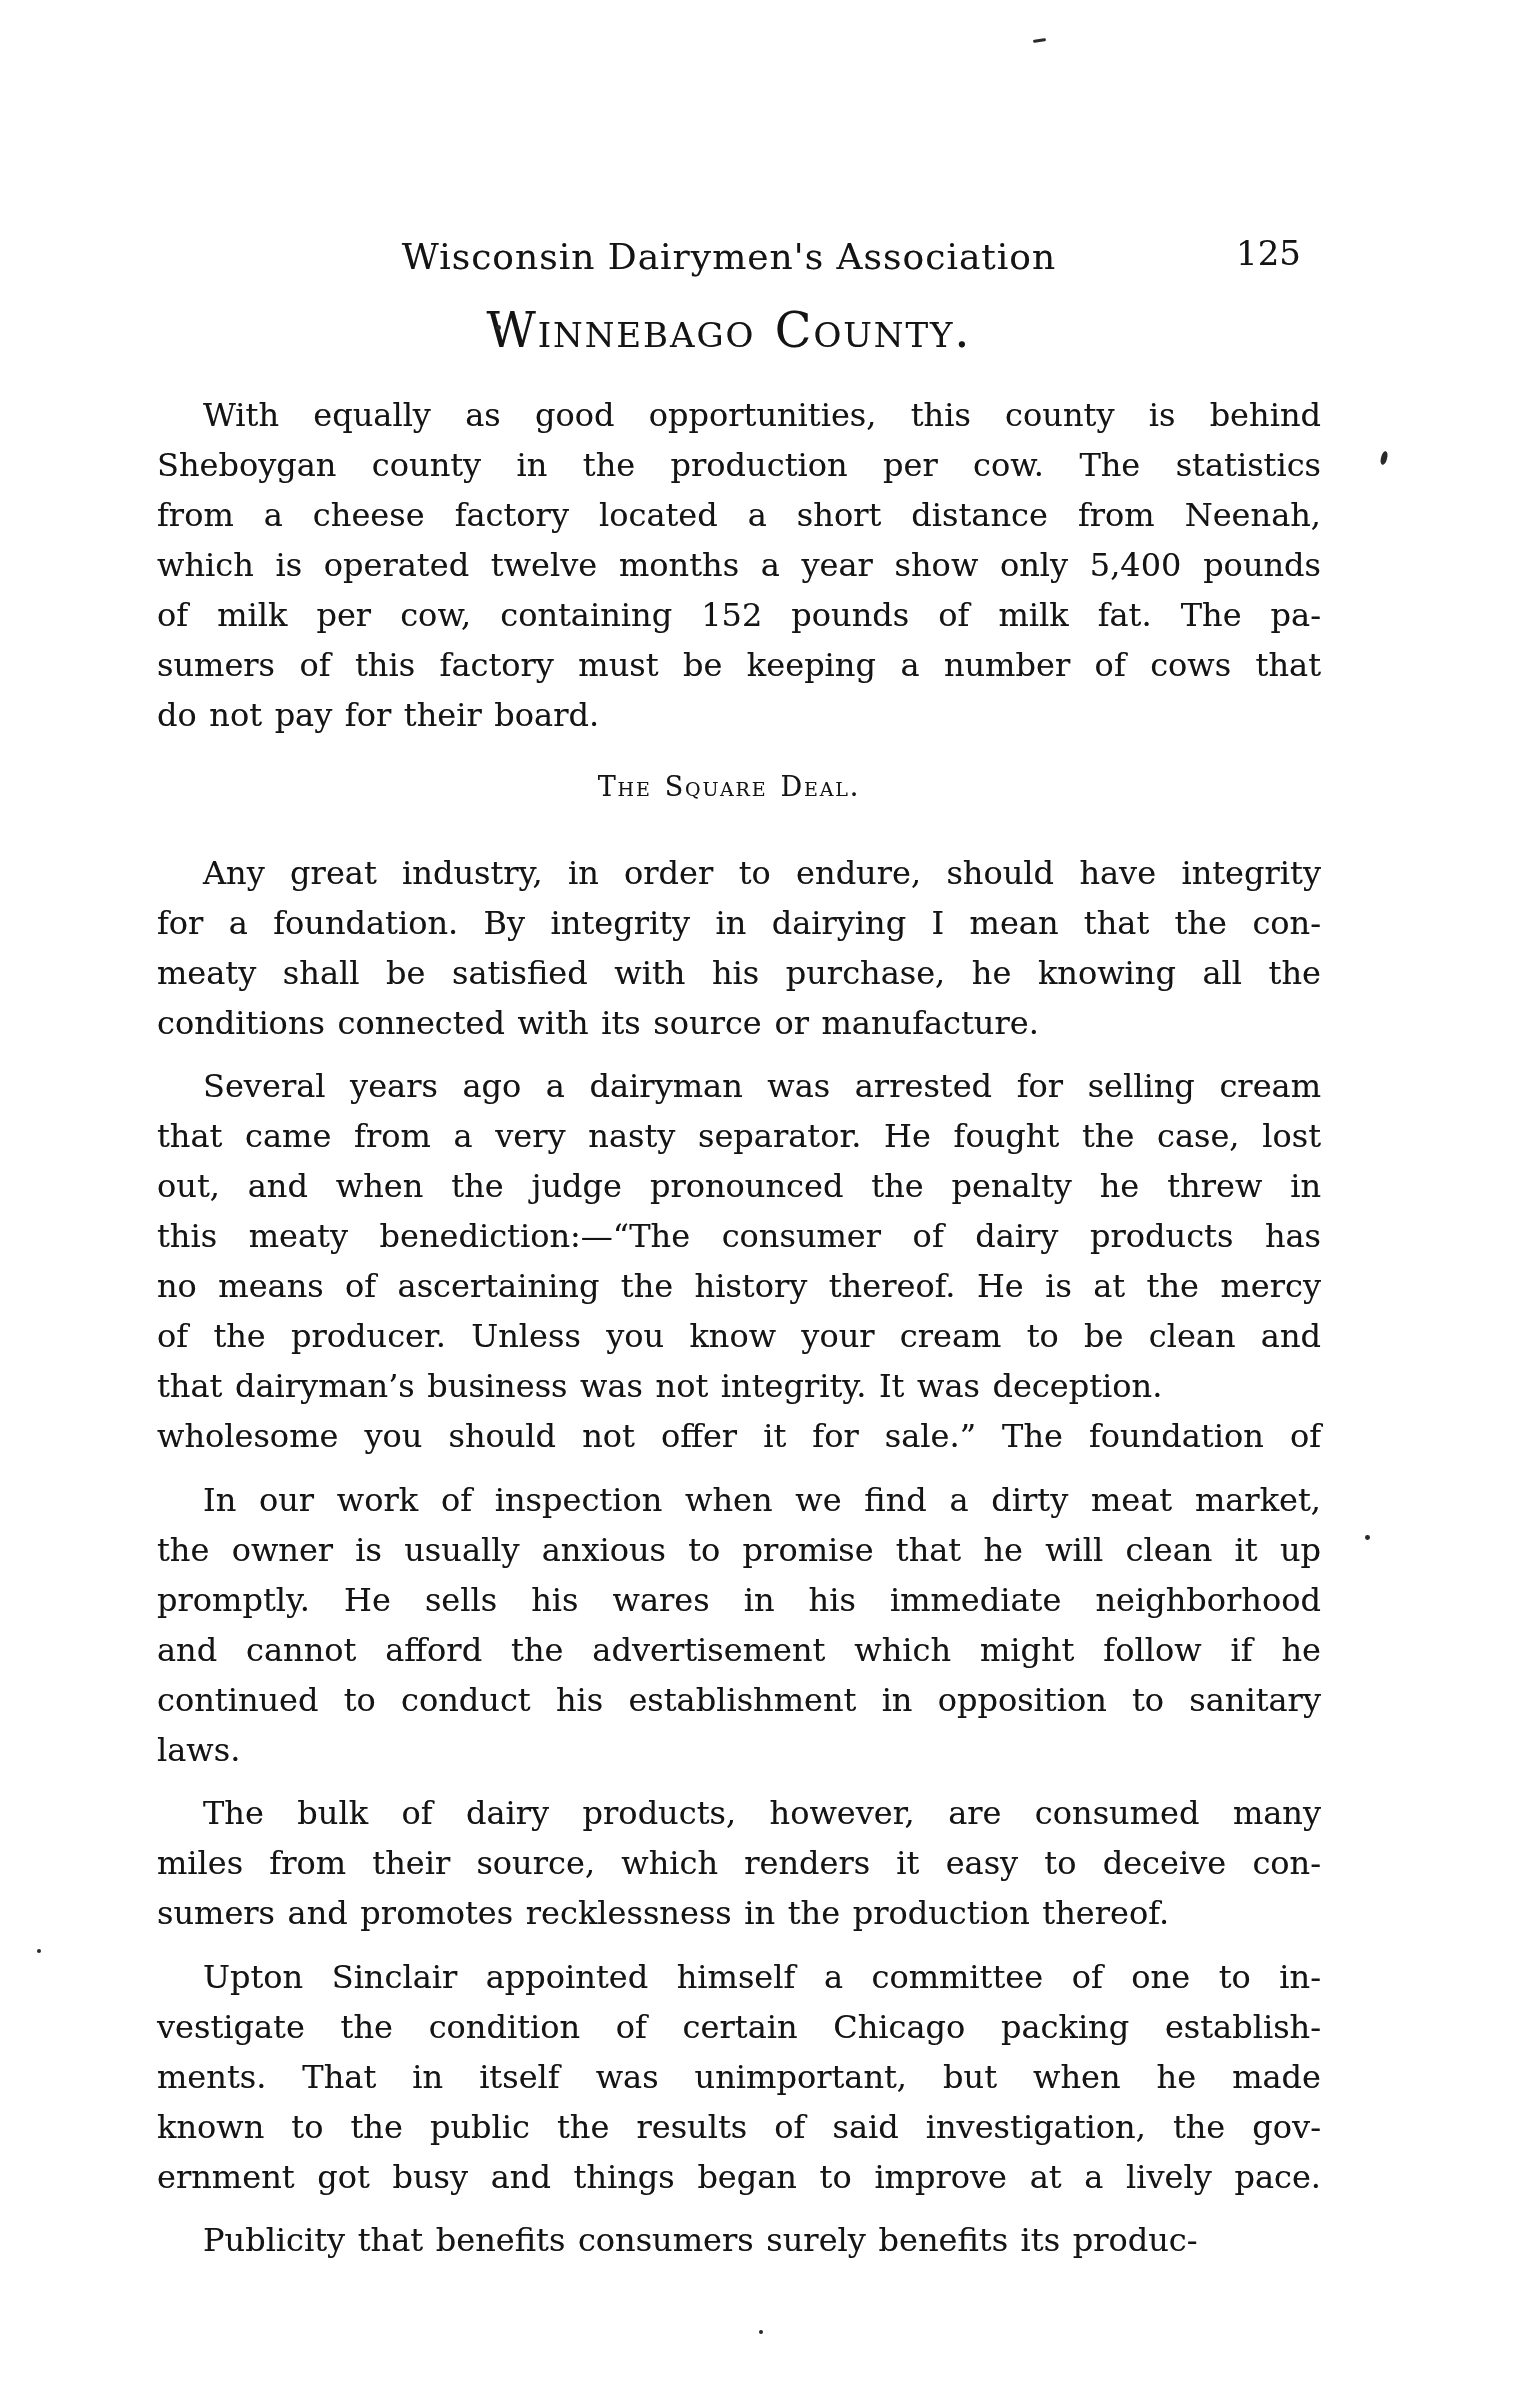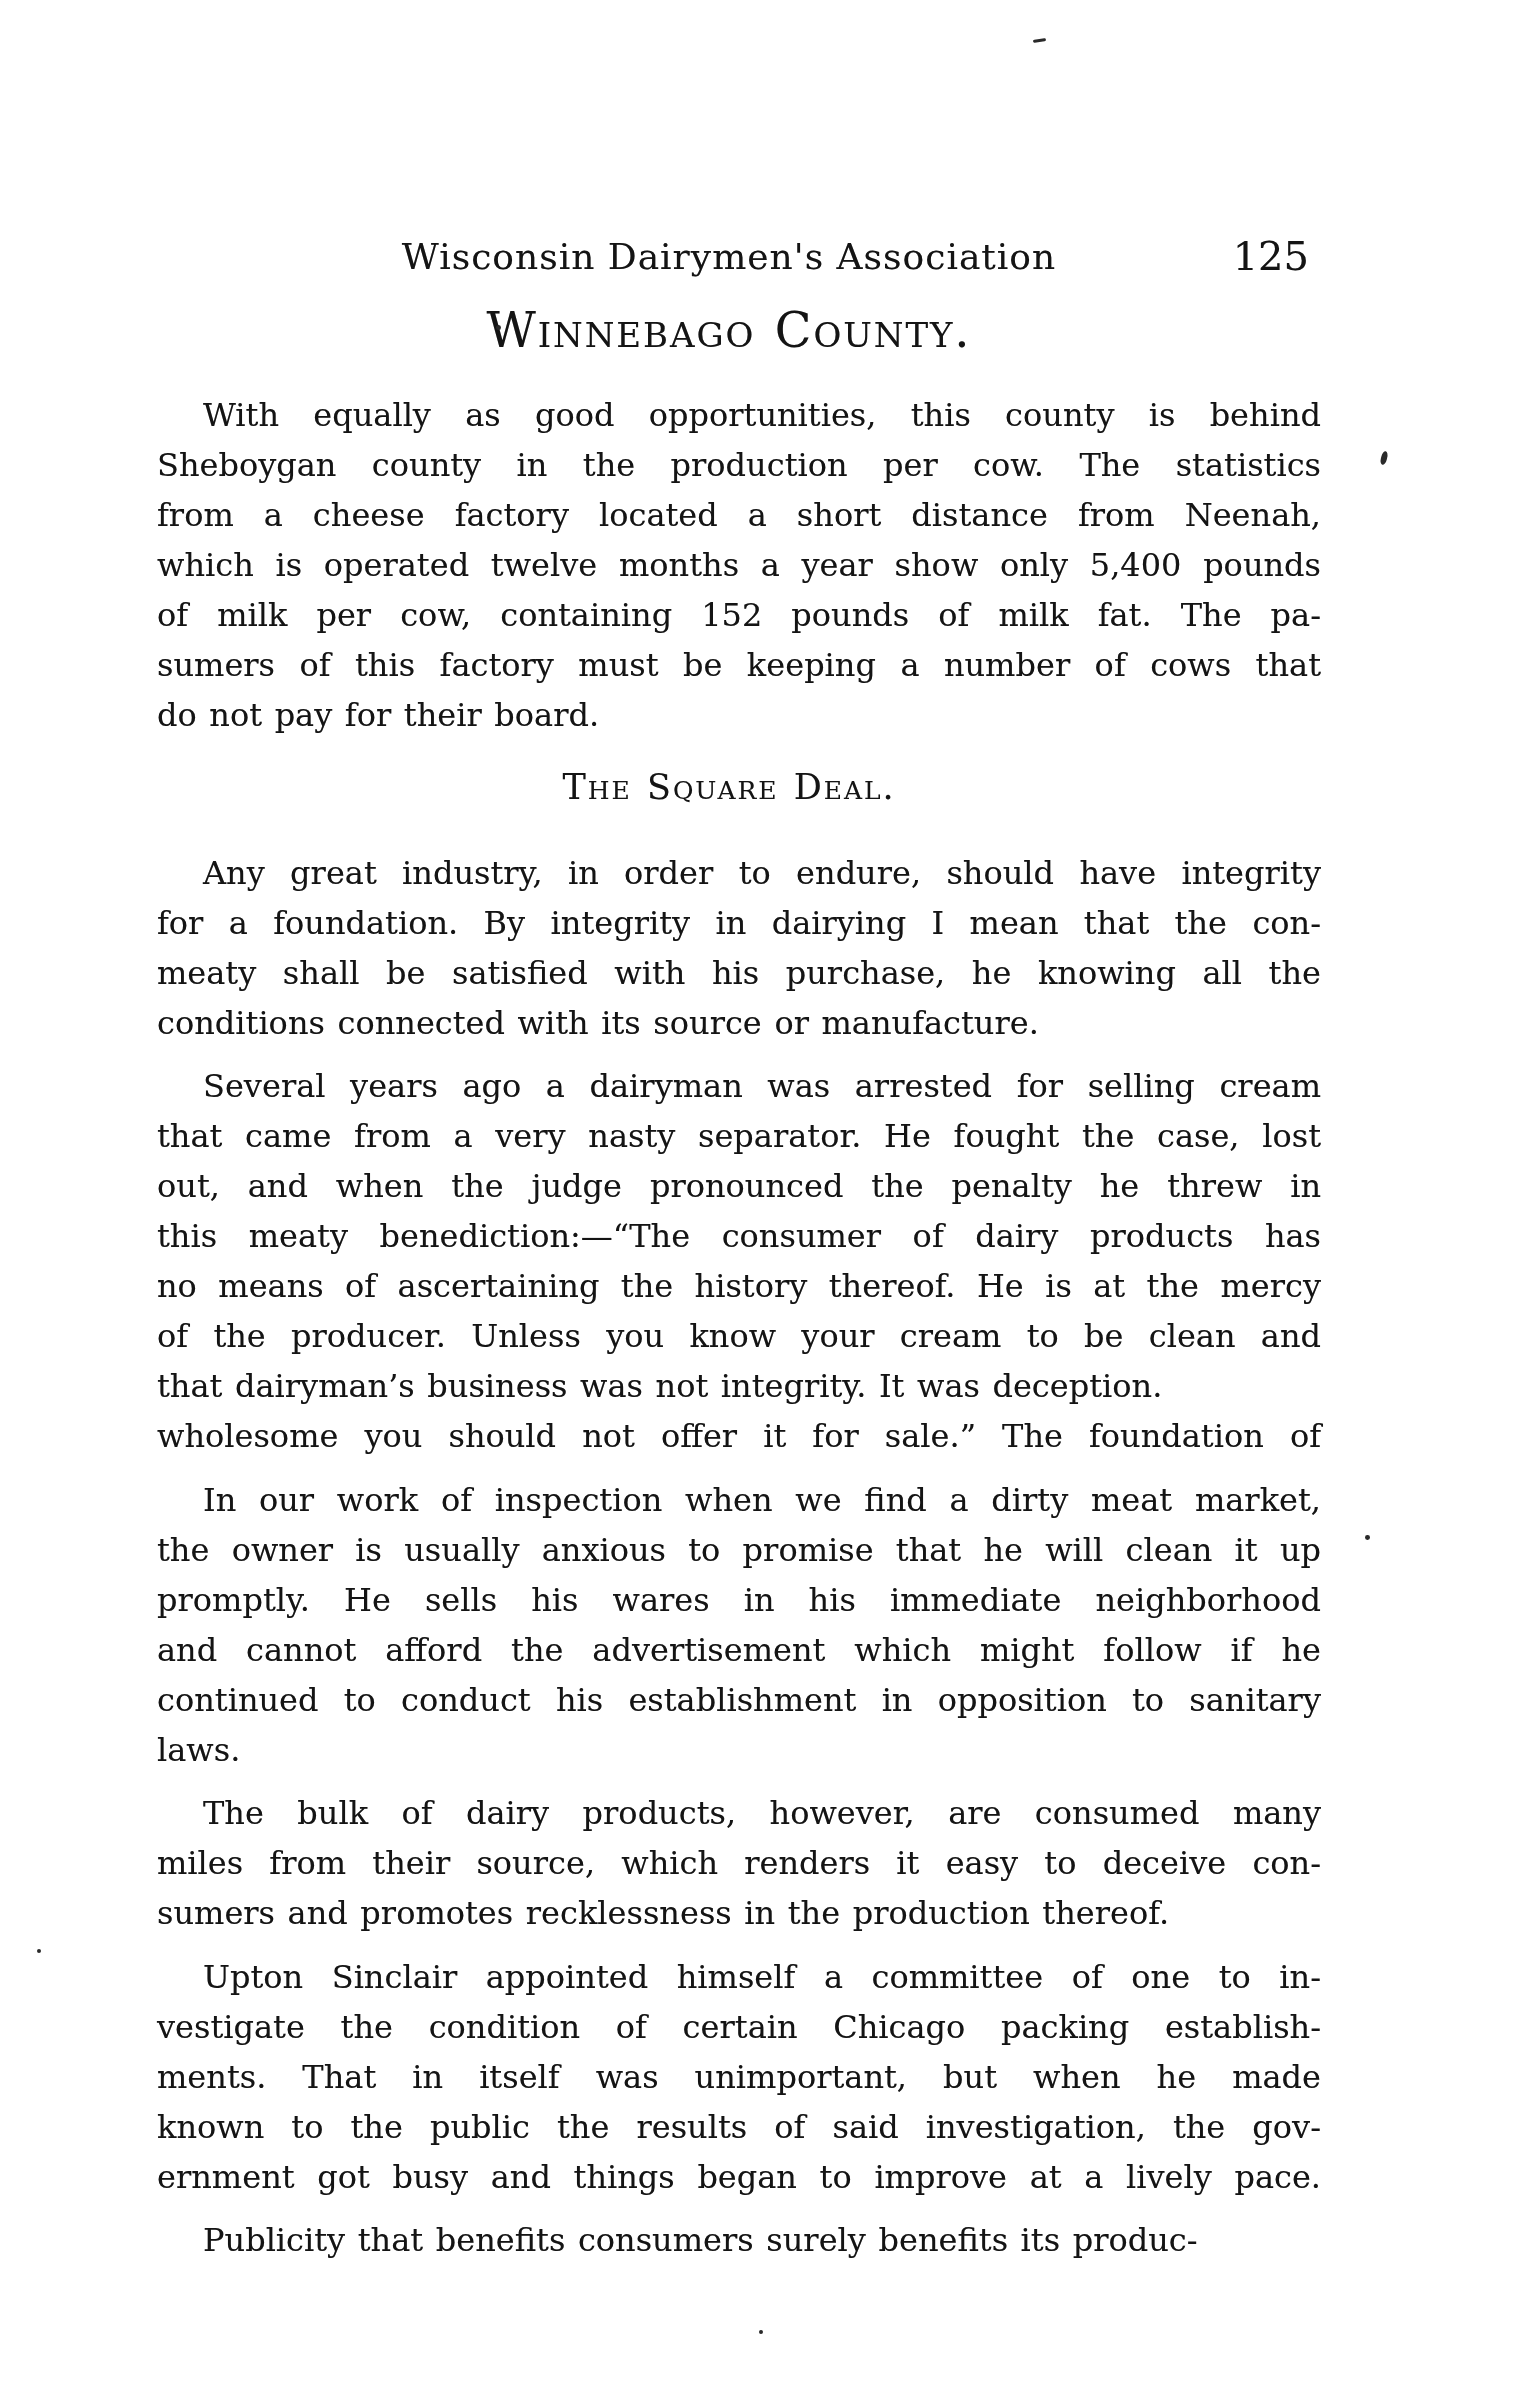--- a/index.html
+++ b/index.html
@@ -29,23 +29,23 @@
     left: 0;
     right: 0;
     text-align: center;
     font-size: 36px;
     letter-spacing: 1px;
     white-space: nowrap;
     text-shadow: 0 0 0.5px rgba(0,0,0,0.35);
   }
   .running-pagenum {
     position: absolute;
-    right: 12px;
+    right: 20px;
     top: -2.9px;
-    font-size: 40px;
+    font-size: 34px;
     font-style: normal;
     text-shadow: 0 0 0.5px rgba(0,0,0,0.35);
   }
   
   .page-body {
     position: absolute;
     top: 305px;
     left: 137px;
     width: 1184px;
     font-size: 32px;
@@ -57,21 +57,21 @@
     text-align: center;
     font-variant: small-caps;
     letter-spacing: 1.9px;
     white-space: nowrap;
   }
   .heading.level1 {
     font-size: 48px;
     margin: 0 0 35px 0;
   }
   .heading.level2 {
-    font-size: 35px;
+    font-size: 27px;
     margin: 22px 0 36px 0;
   }
   .para {
     margin: 0 0 13.4px 0;
   }
   .line {
     text-align: justify;
     text-align-last: justify;
     margin-left: 20px;
   }

